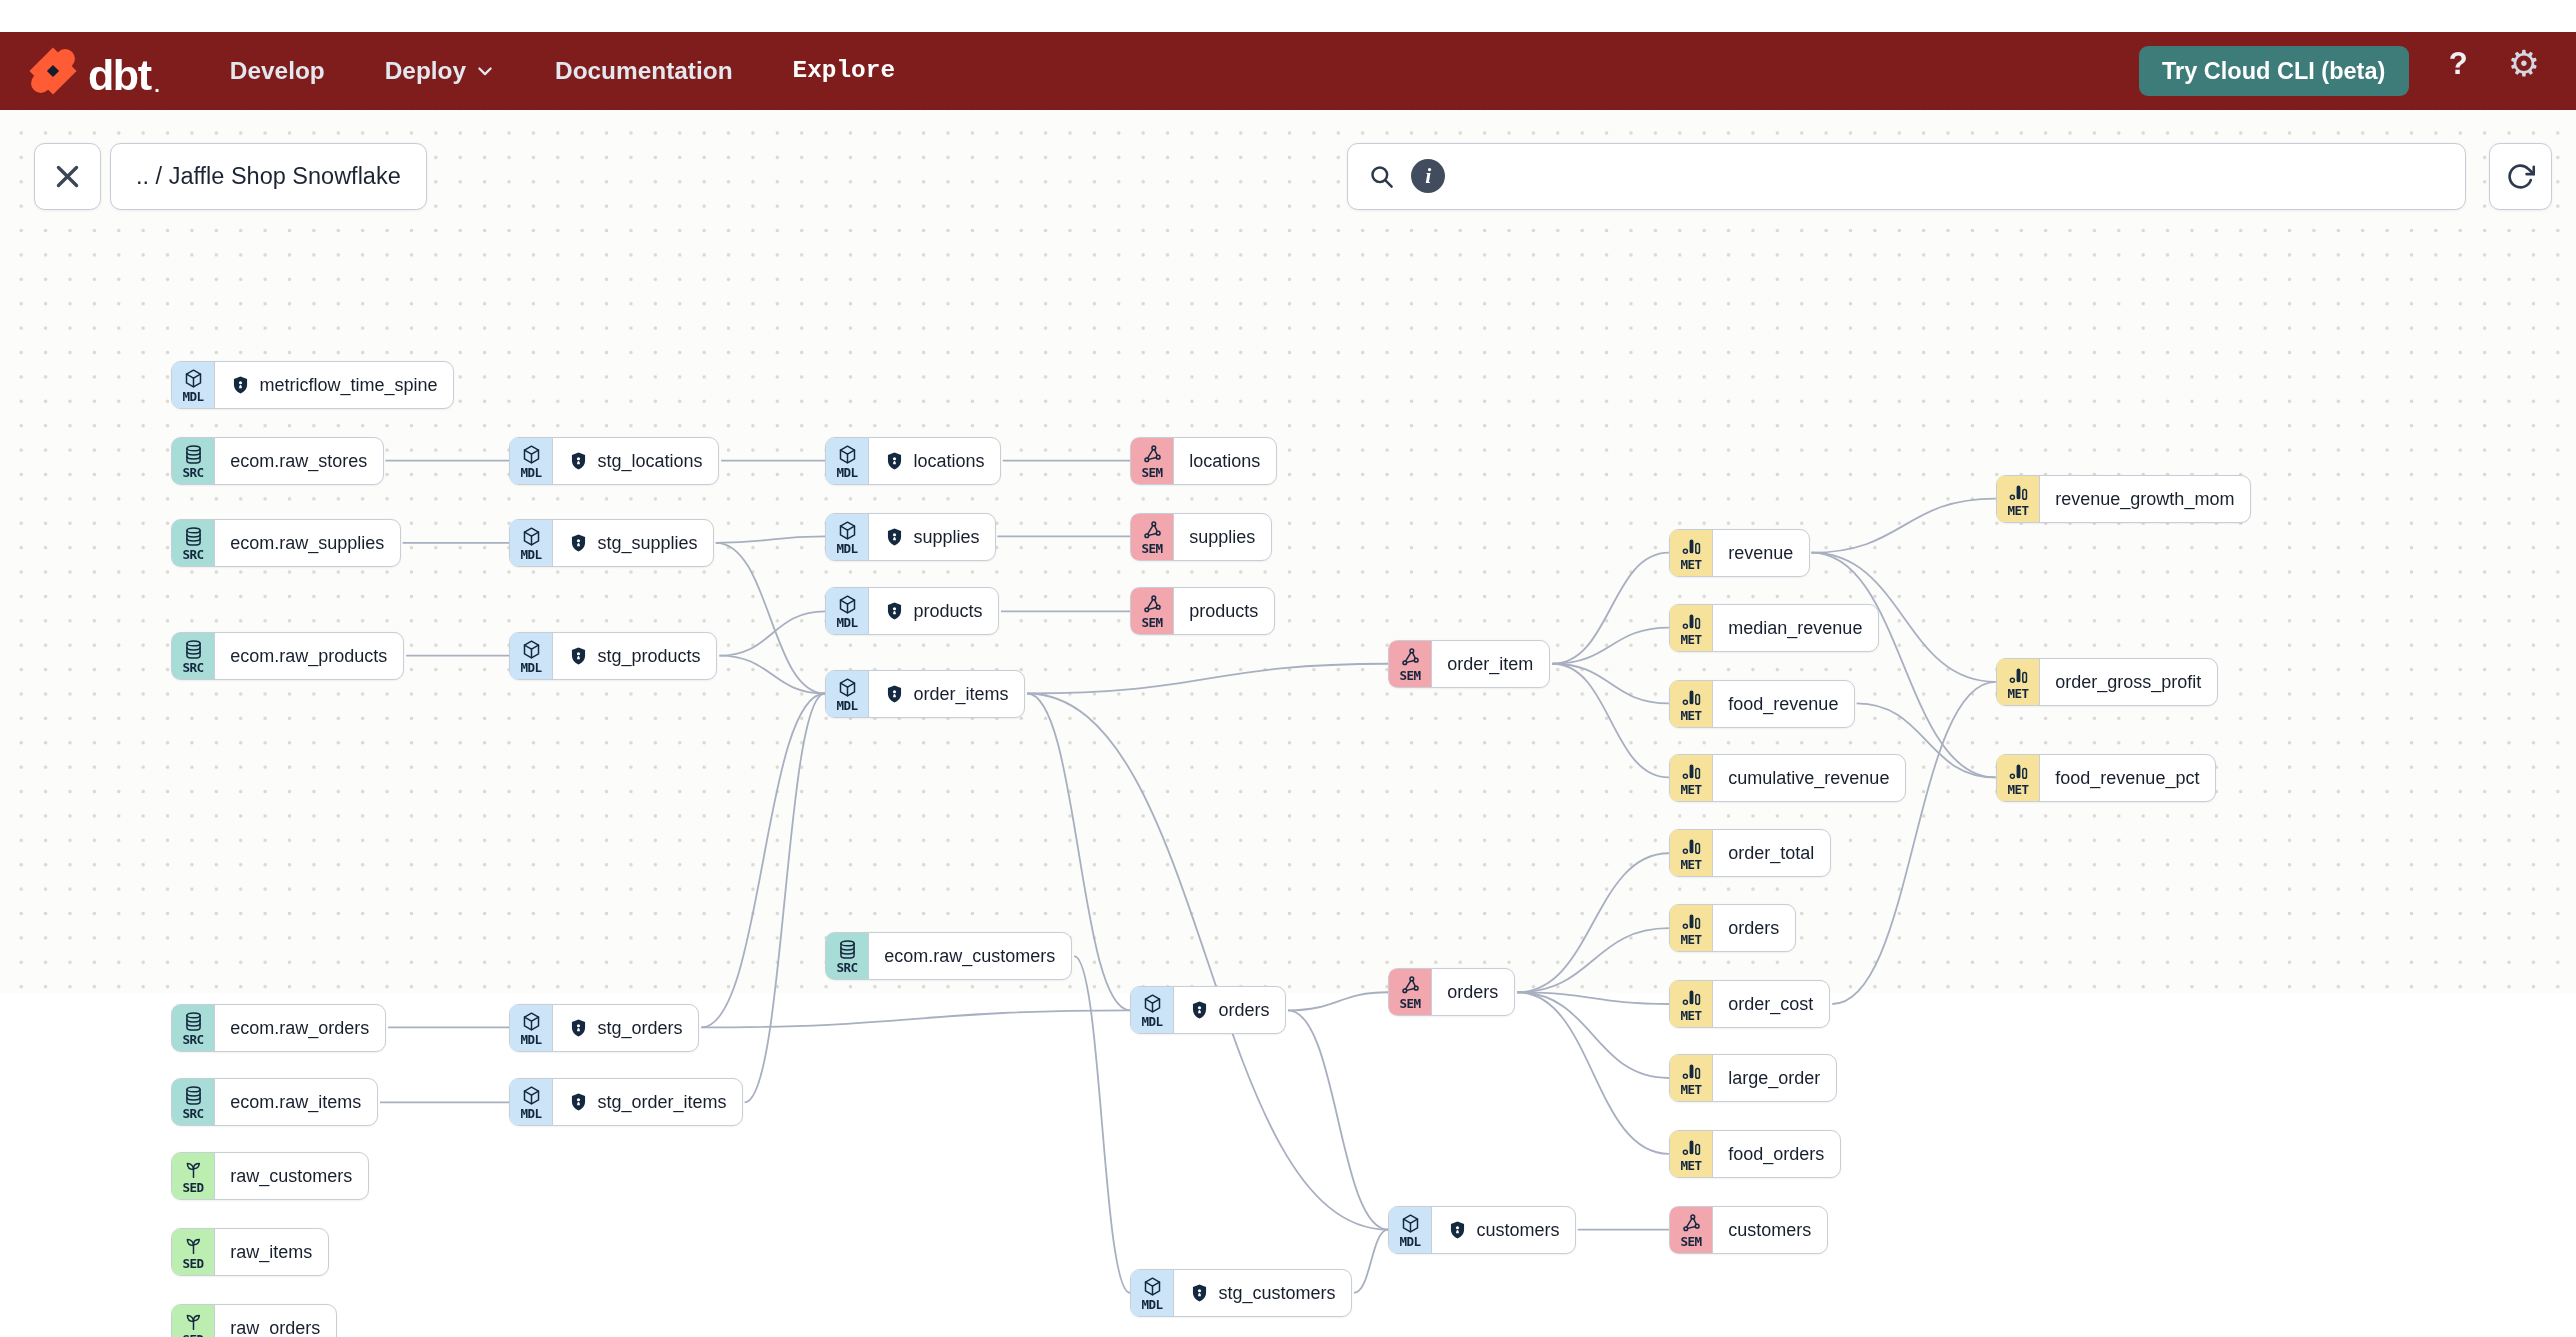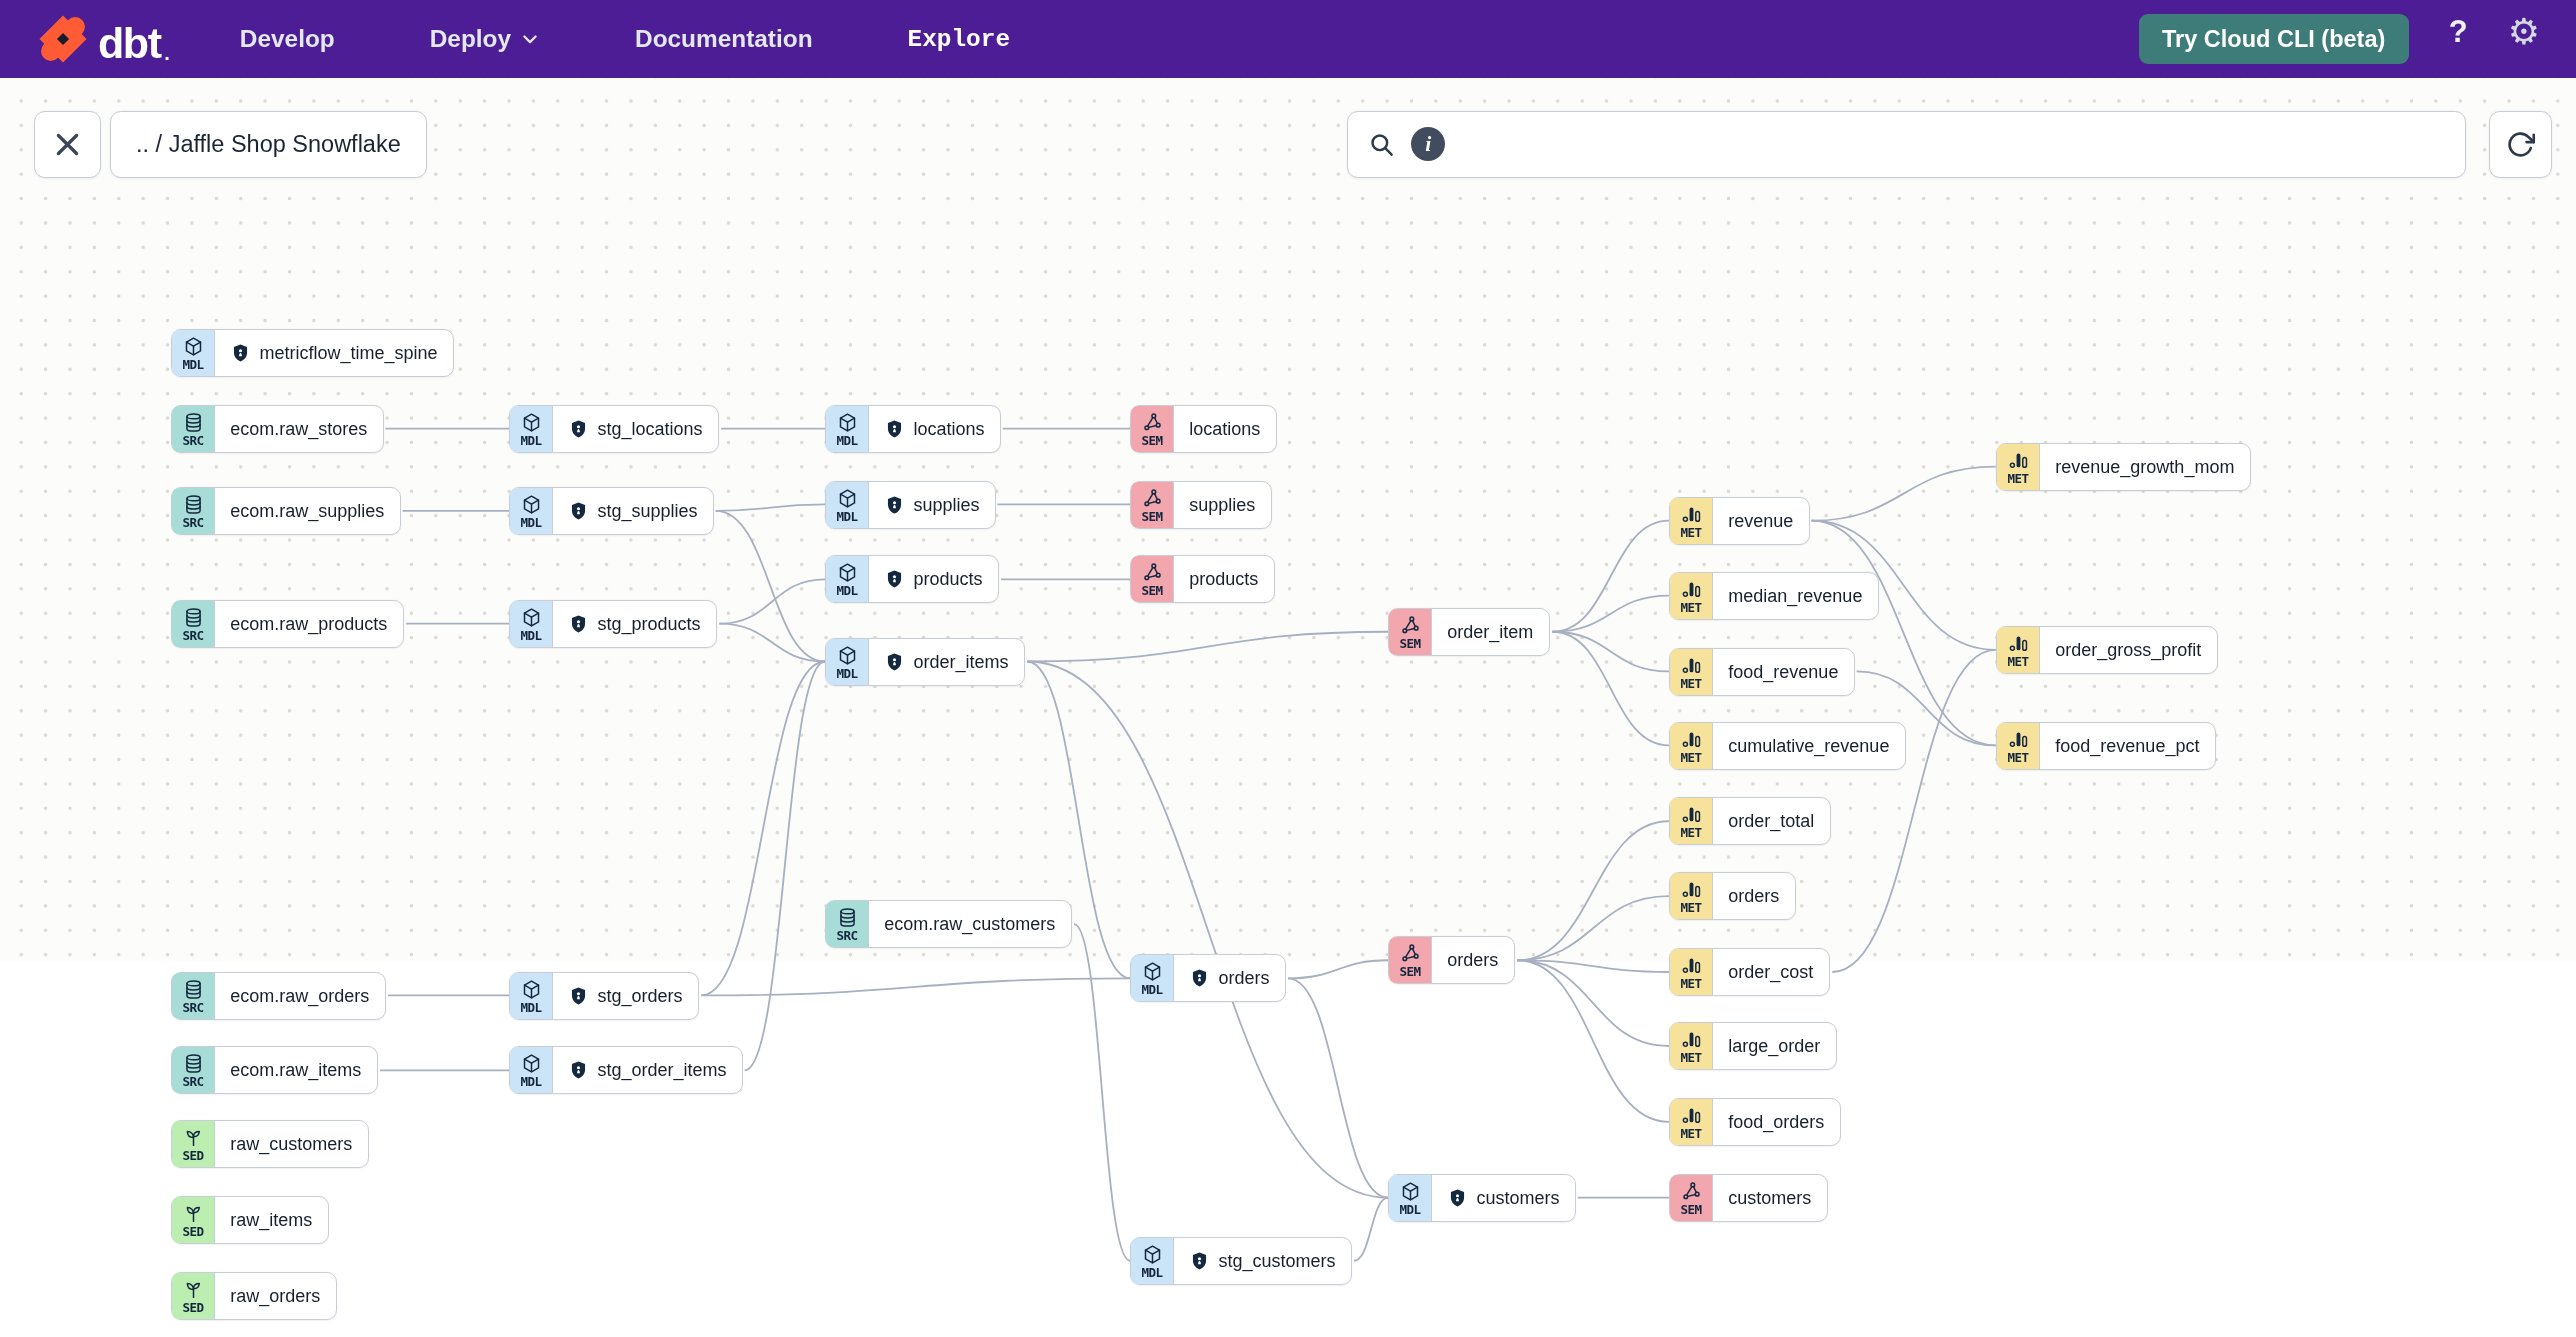--- a/index.html
+++ b/index.html
@@ -1,26 +1,26 @@
 <!DOCTYPE html>
 <html style="font-size:14.4px"><head>
 <meta charset="utf-8">
 <style>
   * { margin:0; padding:0; box-sizing:border-box; }
   html,body { width:2576px; height:1338px; overflow:hidden; background:#fff;
     font-family:"Liberation Sans", sans-serif; }
 
   
-  .navbar { height:78px; background:#4c1d95; display:flex; align-items:center;
-    padding:0 36px 0 37px; }
+  .navbar { height:78px; background:#7f1d1d; display:flex; align-items:center;
+    padding:0 36px 0 27px;margin-top:32px; }
   .brand { display:flex; align-items:flex-end; gap:9px; }
   .brand svg { width:52px; height:52px; display:block; }
   .brand-name { color:#fff; font-size:43px; font-weight:700; letter-spacing:-1.4px; line-height:1; }
   .brand-dot { color:#fff; font-size:20px; font-weight:700; margin-left:-5.4px; }
-  .nav-items { display:flex; align-items:flex-end; gap:95px; margin-left:70px; }
+  .nav-items { display:flex; align-items:flex-start; gap:60px; margin-left:70px; }
   .nav-item { display:flex; align-items:center; gap:9px; color:#e3e7ee; font-size:24.4px;
     font-weight:700; cursor:pointer; }
   .nav-item.active { color:#ffffff;font-family:Liberation Mono, monospace; }
   .nav-item svg { width:20px; height:20px; color:#e3e7ee; }
   .nav-right { margin-left:auto; display:flex; align-items:flex-start; gap:40px; }
   .cta-btn { background:#3d7c79; color:#fff; font-size:23.5px; font-weight:700;
     padding:11.7px 23.5px; border-radius:9px; border:none; cursor:pointer; }
   .project-nav { display:flex; align-items:center; gap:14.4px; font-size:25px; color:#e8ebf1; }
   .project-nav svg.folder { width:31px; height:31px; }
   .account-name { font-weight:700; color:#ffffff; }

